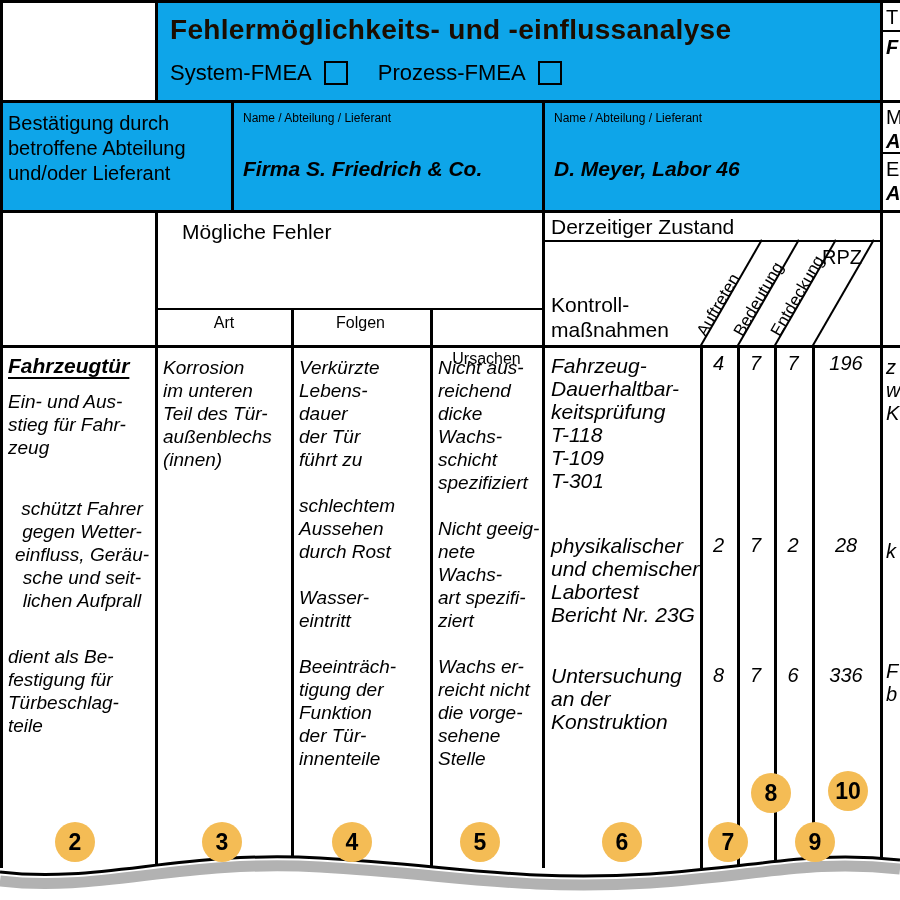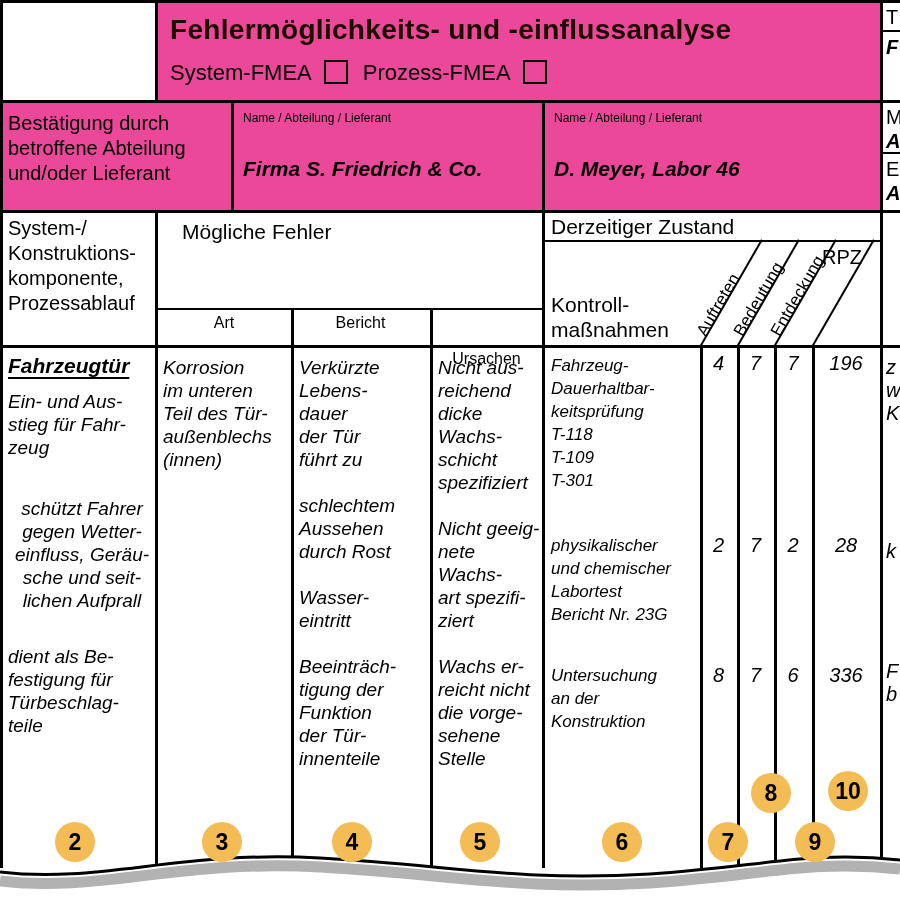--- a/index.html
+++ b/index.html
@@ -1,29 +1,29 @@
 <!DOCTYPE html>
 <html><head>
 <meta charset="utf-8">
 <style>
   html,body{margin:0;padding:0;background:#fff;}
   .page{position:relative;width:900px;height:900px;background:#fff;overflow:hidden;
         font-family:"Liberation Sans",sans-serif;color:#000;}
   .abs{position:absolute;}
   .line{position:absolute;background:#000;}
-  .orange{background:#ec4899;}
+  .orange{background:#0ea5e9;}
   .pre{white-space:pre-line;}
   .it{font-style:italic;}
   .b{font-weight:bold;}
 
   
   .headerbox{left:157px;top:2px;width:723px;height:98px;}
   .form-title{left:170px;top:14px;font-size:28px;font-weight:bold;color:#1b0d00;letter-spacing:.3px;}
   .types-row{left:170px;top:60px;width:700px;display:flex;align-items:center;font-size:22px;}
-  .type-item{display:flex;margin-right:15px;}
+  .type-item{display:flex;align-items:center;margin-right:30px;}
   .cbox{position:relative;width:20px;height:20px;border:2.5px solid #000;margin-left:12px;flex:0 0 auto;background:transparent;}
   .cbox.checked::before,.cbox.checked::after{content:"";position:absolute;left:-5px;top:8.5px;width:30px;height:3px;background:#000;}
   .cbox.checked::before{transform:rotate(42deg);}
   .cbox.checked::after{transform:rotate(-42deg);}
 
   
   .cellB1{left:2px;top:102px;width:229px;height:108px;padding:9px 6px;box-sizing:border-box;font-size:20px;line-height:25px;}
   .cellB2{left:233px;top:102px;width:309px;height:108px;}
   .cellB3{left:544px;top:102px;width:336px;height:108px;}
   .nameHdr{position:absolute;left:10px;top:9px;font-size:12px;}
@@ -45,21 +45,21 @@
 
   
   .bodytxt{position:absolute;font-style:italic;font-size:19px;line-height:23px;white-space:pre-line;}
   .comp-title{left:8px;top:354px;font-size:21px;font-weight:bold;text-decoration:underline;text-decoration-thickness:2px;text-underline-offset:4px;}
   .comp-p1{left:8px;top:390px;width:145px;}
   .comp-p2{left:8px;top:497px;width:148px;text-align:center;}
   .comp-p3{left:8px;top:645px;width:145px;}
   .art-txt{left:163px;top:356px;width:126px;}
   .folgen-txt{left:299px;top:356px;width:130px;}
   .ursachen-txt{left:438px;top:356px;width:104px;}
-  .entry{position:absolute;left:551px;width:150px;font-style:italic;font-size:17px;line-height:23px;white-space:pre-line;}
+  .entry{position:absolute;left:551px;width:150px;font-style:italic;font-size:21px;line-height:23px;white-space:pre-line;}
   .e1{top:354px;} .e2{top:534px;} .e3{top:664px;}
   .rnum{position:absolute;font-style:italic;font-size:20px;text-align:center;}
   .col-a{left:700px;width:37px;} .col-b{left:737px;width:37px;} .col-e{left:774px;width:38px;} .col-r{left:812px;width:68px;}
   .r1{top:352px;} .r2{top:534px;} .r3{top:664px;}
 
   
   .frag{position:absolute;left:886px;font-size:20px;white-space:nowrap;}
 
   
   .circ{position:absolute;width:40px;height:40px;border-radius:50%;background:#F4BC55;
@@ -93,27 +93,23 @@
 und/oder Lieferant</div>
   <div class="abs cellB2 orange">
     <span class="nameHdr">Name / Abteilung / Lieferant</span>
     <span class="nameVal">Firma S. Friedrich &amp; Co.</span>
   </div>
   <div class="abs cellB3 orange">
     <span class="nameHdr">Name / Abteilung / Lieferant</span>
     <span class="nameVal">D. Meyer, Labor 46</span>
   </div>
 
-  <div class="abs compHdr pre">System-/
-Konstruktions-
-komponente,
-Prozessablauf</div>
   <div class="abs moeglHdr">Mögliche Fehler</div>
   <div class="abs subHdr sh-art">Art</div>
-  <div class="abs subHdr sh-folgen">Bericht</div>
+  <div class="abs subHdr sh-folgen">Folgen</div>
   <div class="abs subHdr sh-ursachen">Ursachen</div>
   <div class="abs zustHdr">Derzeitiger Zustand</div>
   <div class="abs kontrollHdr pre">Kontroll-
 maßnahmen</div>
 
   <div class="diag" style="left:700px;top:345px;"></div>
   <div class="diag" style="left:737px;top:345px;"></div>
   <div class="diag" style="left:774px;top:345px;"></div>
   <div class="diag" style="left:812px;top:345px;"></div>
   <div class="dlabel" style="left:710px;top:320px;">Auftreten</div>

